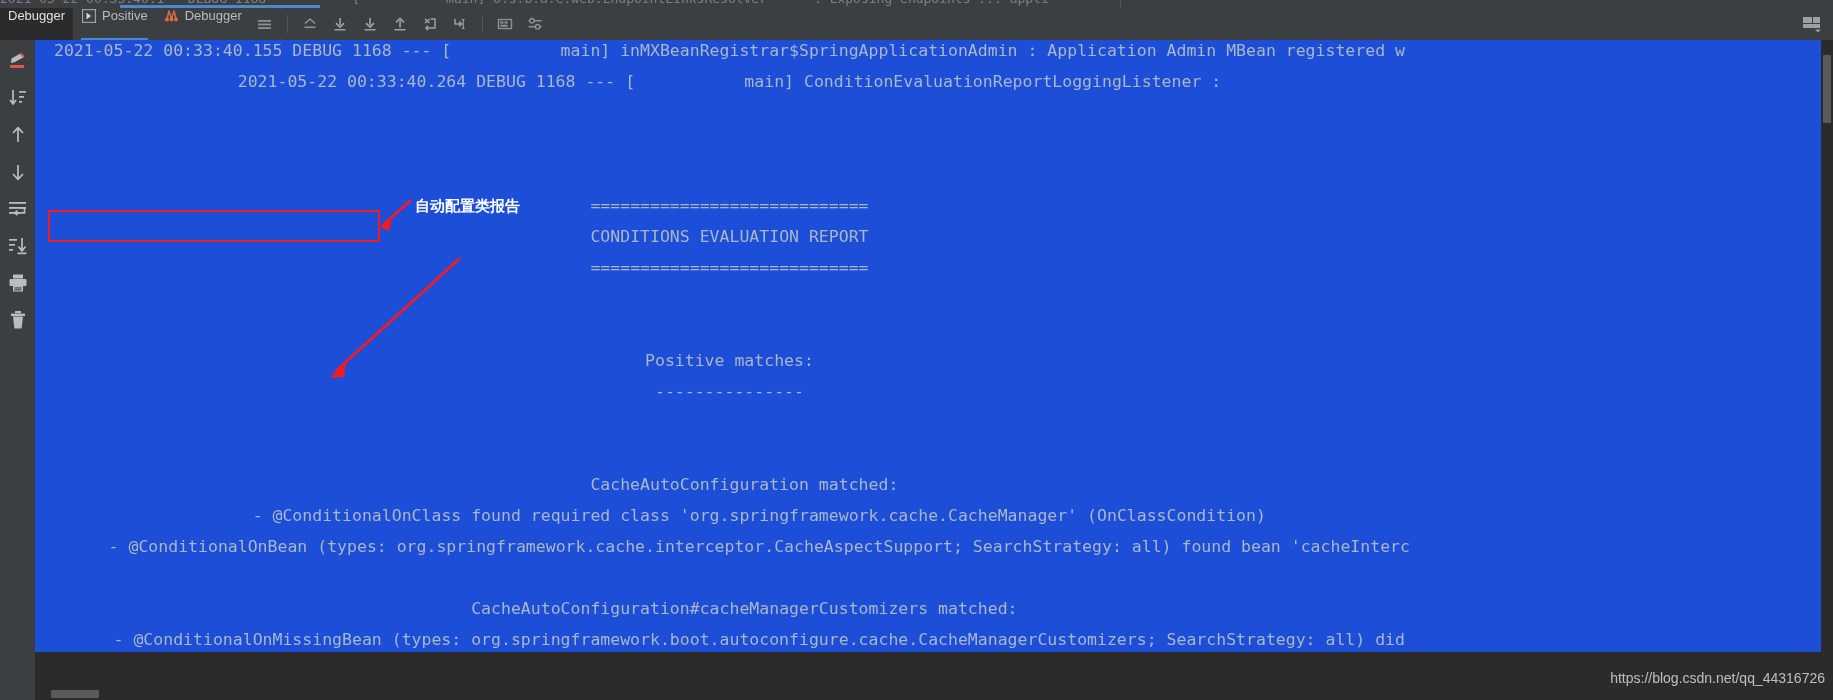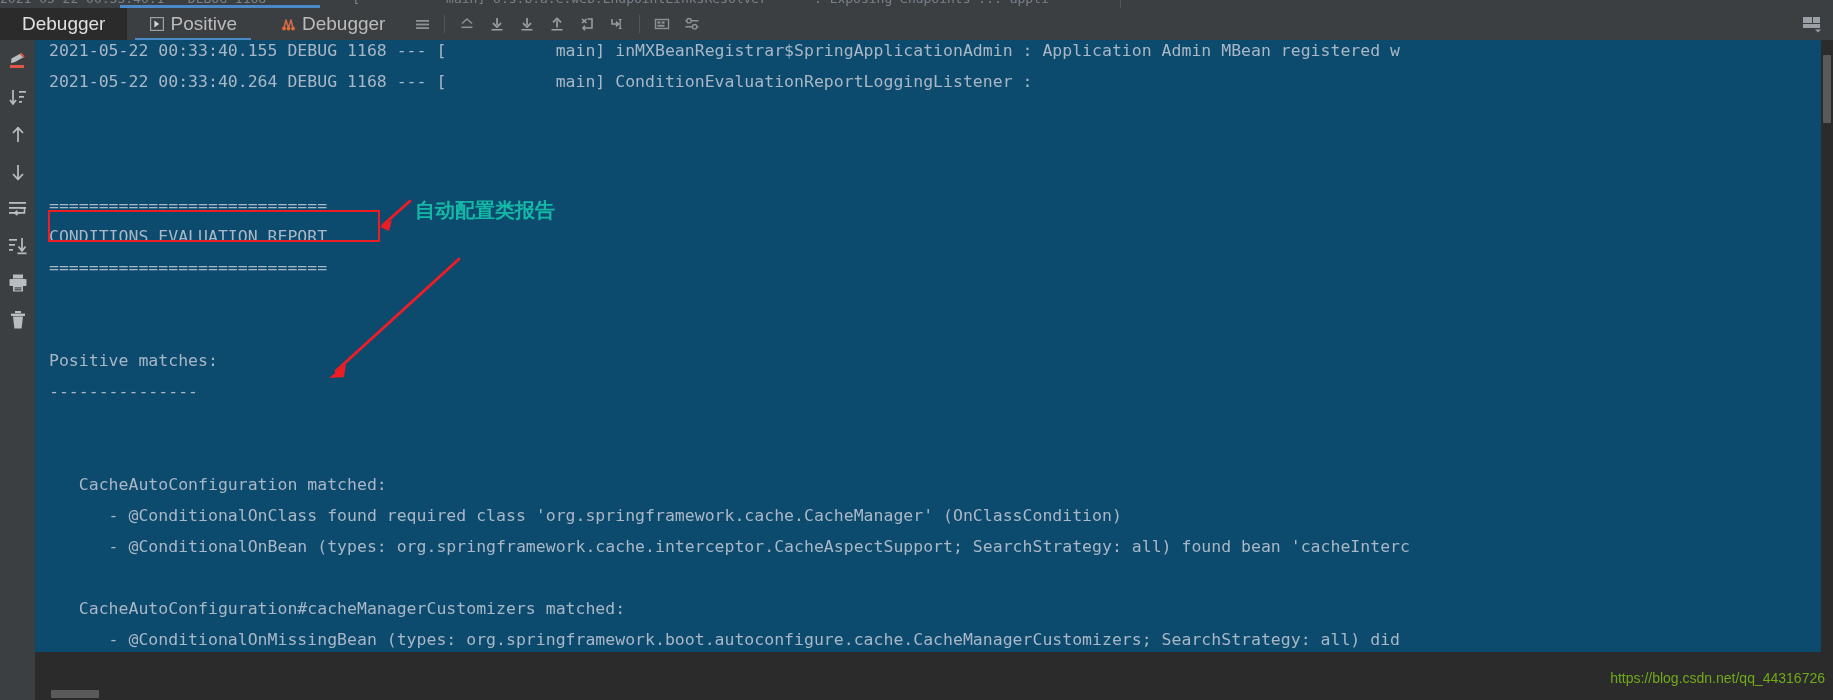--- a/index.html
+++ b/index.html
@@ -25,22 +25,22 @@
     position:absolute;left:1120px;top:0;width:1px;height:8px;background:#555;
   }
 
   
   #toolbar{
     position:absolute;left:0;top:8px;width:1833px;height:32px;
     background:#3c3f41;display:flex;align-items:center;
     border-bottom:1px solid #2b2b2b;
   }
   .tab{
-    height:32px;display:flex;align-items:center;gap:6px;
-    padding:0 22px;color:#bbbbbb;font-family:"Liberation Sans",sans-serif;font-size:19px;
+    height:32px;display:flex;align-items:flex-start;gap:6px;
+    padding:0 8px;color:#bbbbbb;font-family:"Liberation Sans",sans-serif;font-size:13px;
     cursor:default;position:relative;white-space:nowrap;
   }
   .tab.active{background:#2b2b2b;color:#e0e0e0;}
   .tab.underlined::after{
     content:"";position:absolute;left:8px;right:8px;bottom:0;height:2px;background:#4a88c7;
   }
   .tab .ico{display:inline-flex;align-items:center;justify-content:center;width:15px;height:15px;}
 
   .tb-sep{width:1px;height:18px;background:#555555;margin:0 7px;}
   .tb-btn{
@@ -56,21 +56,21 @@
     background:#3c3f41;display:flex;flex-direction:column;align-items:center;
     padding-top:8px;gap:11px;border-right:1px solid #2b2b2b;
   }
   #left-gutter .g-btn{
     width:26px;height:26px;display:flex;align-items:center;justify-content:center;cursor:default;
   }
 
   
   #console{
     position:absolute;left:35px;top:40px;width:1786px;height:612px;
-    background:#0c4a6e;overflow:hidden;
+    background:#1d4ed8;overflow:hidden;text-align:center;
   }
   #console-text{
     position:absolute;left:0;top:-22px;
     font-family:"DejaVu Sans Mono","Liberation Mono",monospace;
     font-size:16.5px;line-height:31px;color:#a9b7c6;white-space:pre;
     letter-spacing:0px;
     padding-left:14px;
   }
   .ln{display:block;height:31px;}
 
@@ -91,28 +91,28 @@
   
   #annotations{
     position:absolute;left:0;top:0;width:1833px;height:700px;pointer-events:none;
   }
   #ann-box{
     position:absolute;left:48px;top:210px;width:332px;height:32px;
     border:2px solid #ee1c25;box-sizing:border-box;
   }
   #ann-label{
     position:absolute;left:415px;top:197px;
-    color:#14b8a6;font-family:"DejaVu Sans","Liberation Sans",sans-serif;
-    font-size:20px;font-weight:bold;white-space:nowrap;
+    color:#ffffff;font-family:"DejaVu Sans","Liberation Sans",sans-serif;
+    font-size:15px;font-weight:bold;white-space:nowrap;
   }
 
   
   #watermark{
     position:absolute;right:8px;bottom:14px;
-    color:#84cc16;opacity:.78;
+    color:#e5e5e5;opacity:.78;
     font-family:"Liberation Sans",sans-serif;font-size:14px;white-space:nowrap;
   }
 </style>
 </head>
 <body>
 
 <div id="top-strip">
   <div class="ghost">2021-05-22 00:33:40.1   DEBUG 1168           [           main] o.s.b.a.e.web.EndpointLinksResolver      : Exposing endpoints ... appli</div>
   <div class="tab-underline"></div>
   <div class="divider"></div>

